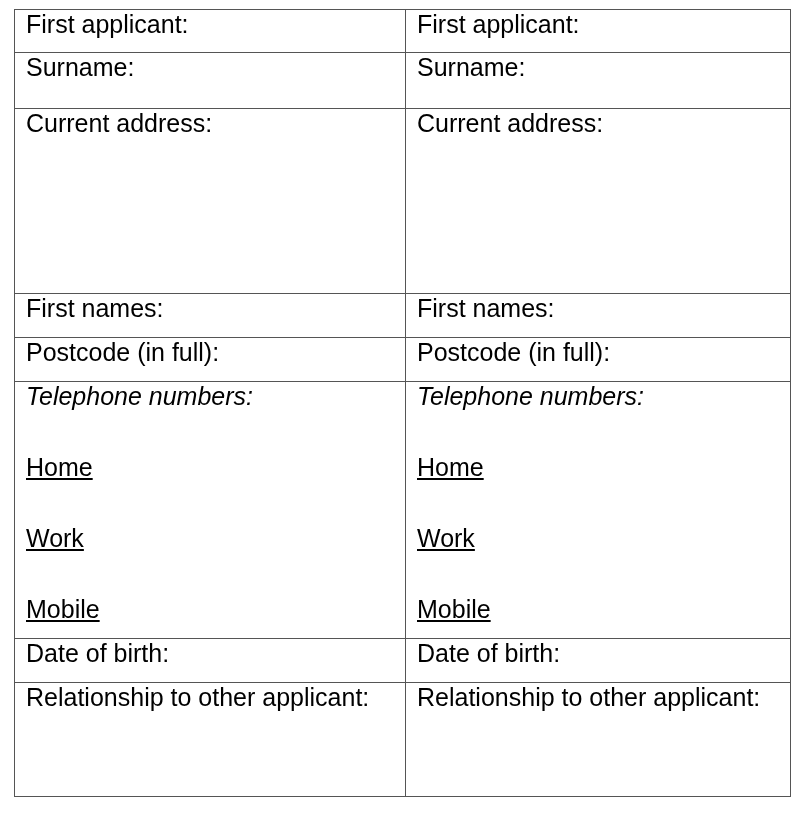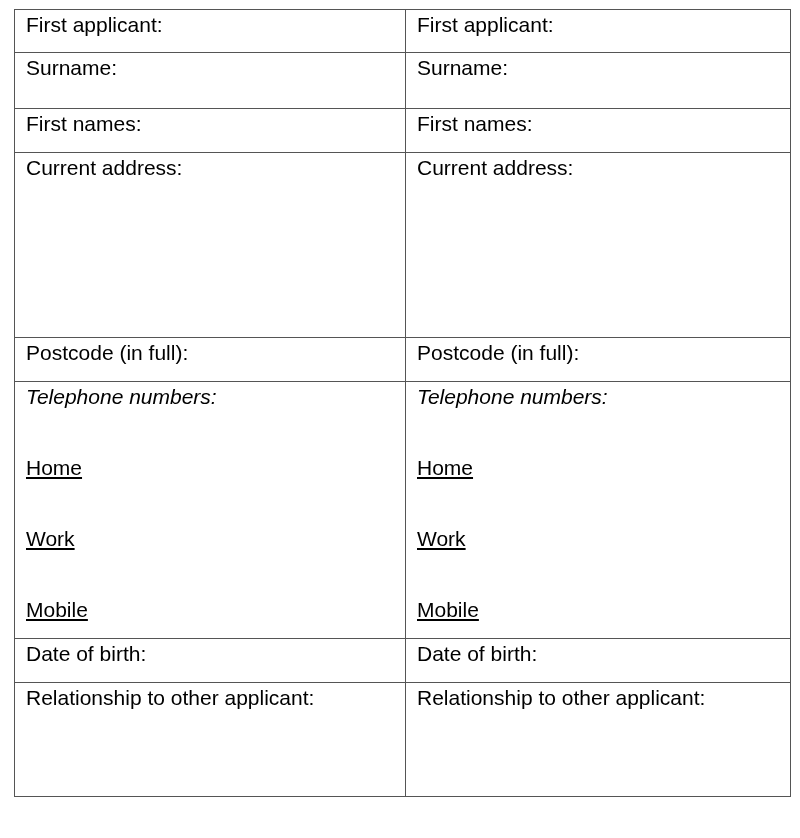--- a/index.html
+++ b/index.html
@@ -1,21 +1,21 @@
 <!DOCTYPE html>
 <html><head>
 <meta charset="utf-8">
 <style>
   html, body { margin:0; padding:0; background:#ffffff; }
   body { width:800px; height:838px; position:relative; overflow:hidden;
          font-family:"Liberation Sans", sans-serif; color:#000; }
   table.form { position:absolute; left:14px; top:9px; width:776px;
                border-collapse:collapse; table-layout:fixed; }
   table.form td { border:1.5px solid #555; vertical-align:top;
-                  padding:2px 10px 0 11px; font-size:21px; line-height:25px;
+                  padding:2px 10px 0 11px; font-size:25px; line-height:25px;
                   box-sizing:border-box;margin-top:26px; }
   col.c1 { width:391px; } col.c2 { width:385px; }
   .line { display:block;font-style:italic; }
   .tel-sub { display:block; margin-top:46px;text-decoration:underline; }
 </style>
 </head>
 <body>
 
 <table class="form">
   <colgroup>
@@ -24,27 +24,27 @@
     </colgroup>
   <tbody>
       <tr style="height:43px">
     <td><span>First applicant:</span></td>
     <td><span>First applicant:</span></td>
   </tr>
   <tr style="height:56px">
     <td><span>Surname:</span></td>
     <td><span>Surname:</span></td>
   </tr>
+  <tr style="height:185px">
+    <td><span>Current address:</span></td>
+    <td><span>Current address:</span></td>
+  </tr>
   <tr style="height:44px">
     <td><span>First names:</span></td>
     <td><span>First names:</span></td>
-  </tr>
-  <tr style="height:185px">
-    <td><span>Current address:</span></td>
-    <td><span>Current address:</span></td>
   </tr>
   <tr style="height:44px">
     <td><span>Postcode (in full):</span></td>
     <td><span>Postcode (in full):</span></td>
   </tr>
   <tr style="height:257px">
     <td>
       <span class="line">Telephone numbers:</span>
       <span class="tel-sub">Home</span>
       <span class="tel-sub">Work</span>

